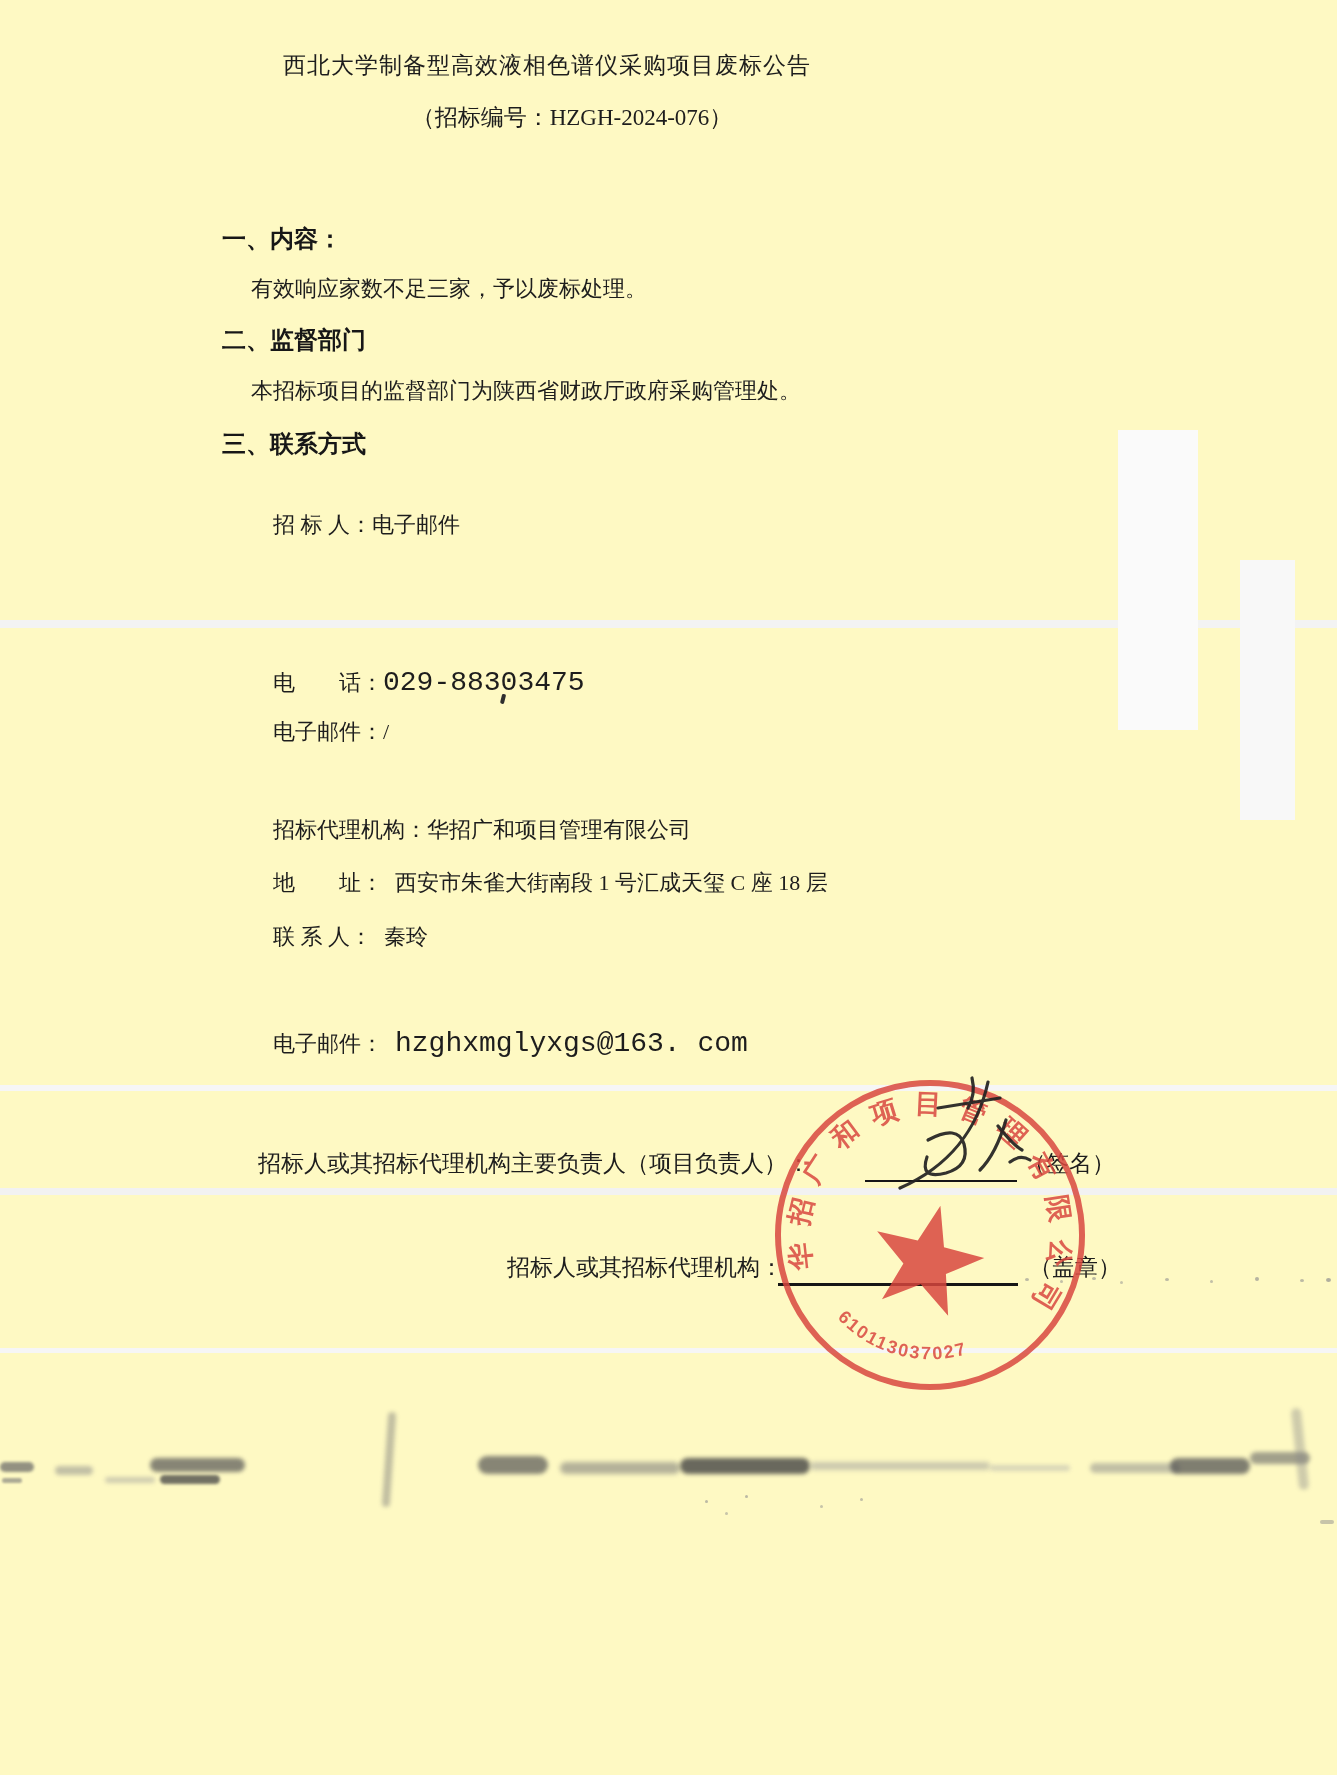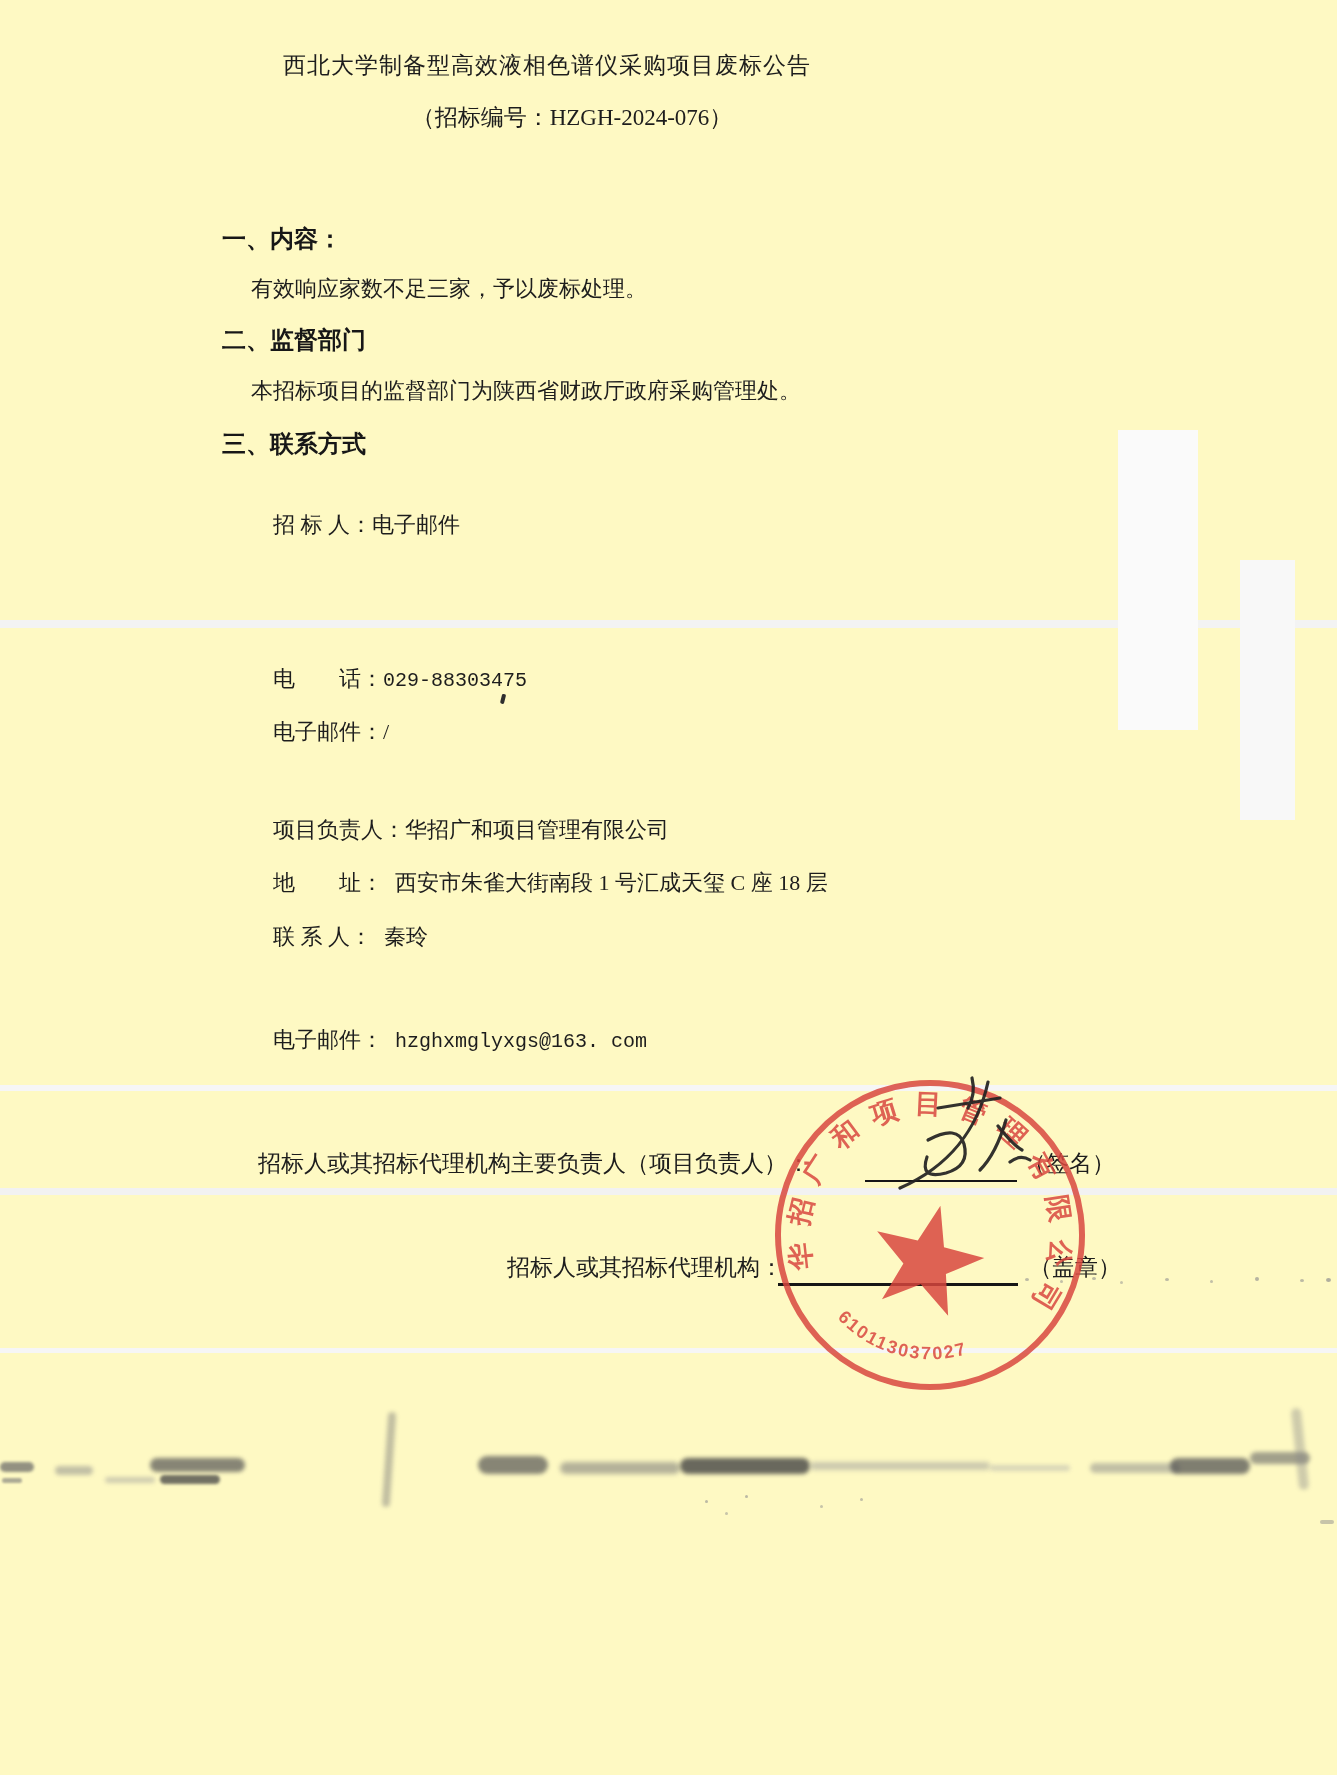--- a/index.html
+++ b/index.html
@@ -9,21 +9,21 @@
     overflow:hidden;margin:0 auto;
   }
   .abs{position:absolute;line-height:1.25;white-space:pre;}
   .doc-title{font-size:23px;letter-spacing:1px;transform:translateX(-50%);}
   .doc-sub{font-size:23px;transform:translateX(-50%);}
   .heading{font-family:"Liberation Sans","DejaVu Sans",sans-serif;font-weight:bold;font-size:24px;color:#171717;}
   .body-text{font-size:22px;}
   .row{font-size:22px;}
   .row .lbl{white-space:pre;}
   .row .gap{margin-left:12px;}
-  .mono{font-family:"Liberation Mono","DejaVu Sans Mono",monospace;font-size:20px;}
+  .mono{font-family:"Liberation Mono","DejaVu Sans Mono",monospace;font-size:28px;}
   .sig-text{font-size:23px;}
   .u-line{position:absolute;background:#161616;}
   .streak{position:absolute;left:0;width:1337px;pointer-events:none;}
   .vtint{position:absolute;pointer-events:none;}
   .blob{position:absolute;pointer-events:none;}
   .speck{position:absolute;background:#8f8f8f;border-radius:50%;pointer-events:none;}
   .stray-mark{position:absolute;width:4px;height:10px;background:#2e2e2e;border-radius:2px 2px 3px 3px;transform:rotate(14deg);}
   svg{position:absolute;overflow:visible;}
 </style>
 </head>
@@ -55,21 +55,21 @@
   <div class="abs row" style="left:251px;top:637px;">
     <span class="lbl">电　　话：</span><span class="mono">029-88303475</span>
   </div>
   <div class="abs row" style="left:251px;top:690px;">
     <span class="lbl">电子邮件：</span><span>/</span>
   </div>
 
   <div class="stray-mark" style="left:501px;top:694px;"></div>
 
   <div class="abs row" style="left:251px;top:788px;">
-    <span class="lbl">项目负责人：</span><span>华招广和项目管理有限公司</span>
+    <span class="lbl">招标代理机构：</span><span>华招广和项目管理有限公司</span>
   </div>
   <div class="abs row" style="left:251px;top:841px;">
     <span class="lbl">地　　址：</span><span class="gap">西安市朱雀大街南段 1 号汇成天玺 C 座 18 层</span>
   </div>
   <div class="abs row" style="left:251px;top:895px;">
     <span class="lbl">联 系 人：</span><span class="gap">秦玲</span>
   </div>
   <div class="abs row" style="left:251px;top:998px;">
     <span class="lbl">电子邮件：</span><span class="mono gap">hzghxmglyxgs@163. com</span>
   </div>

